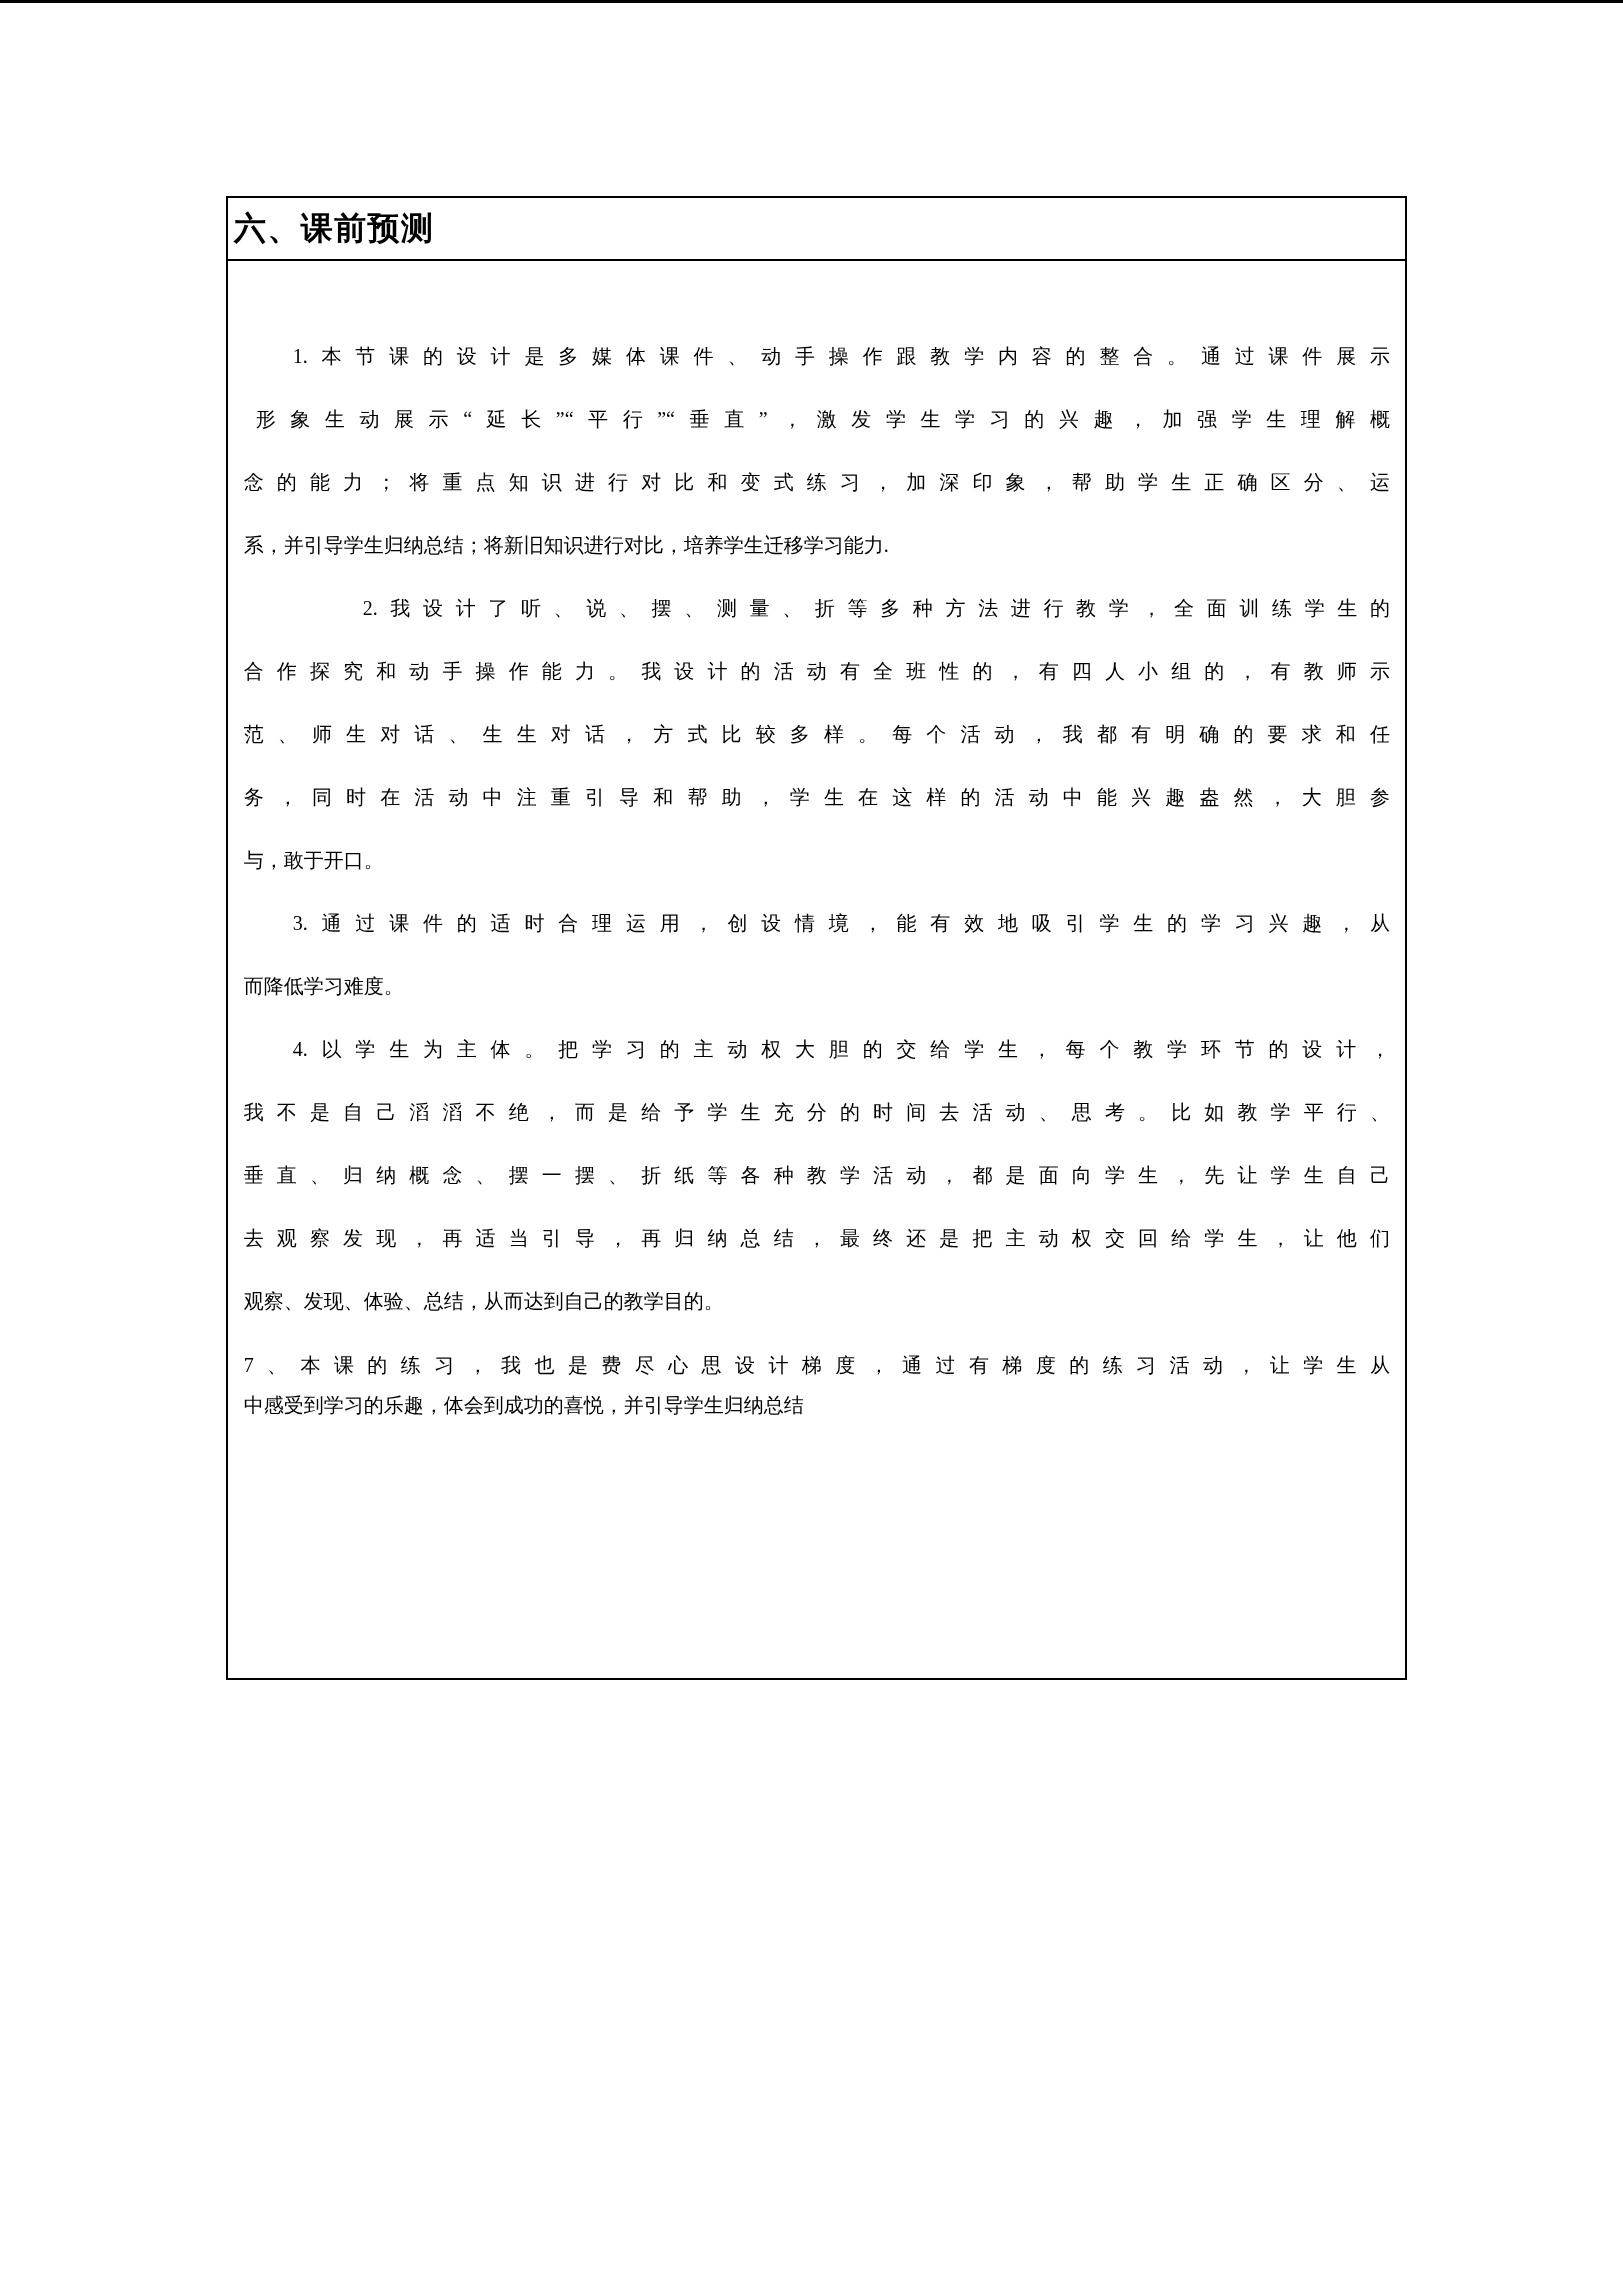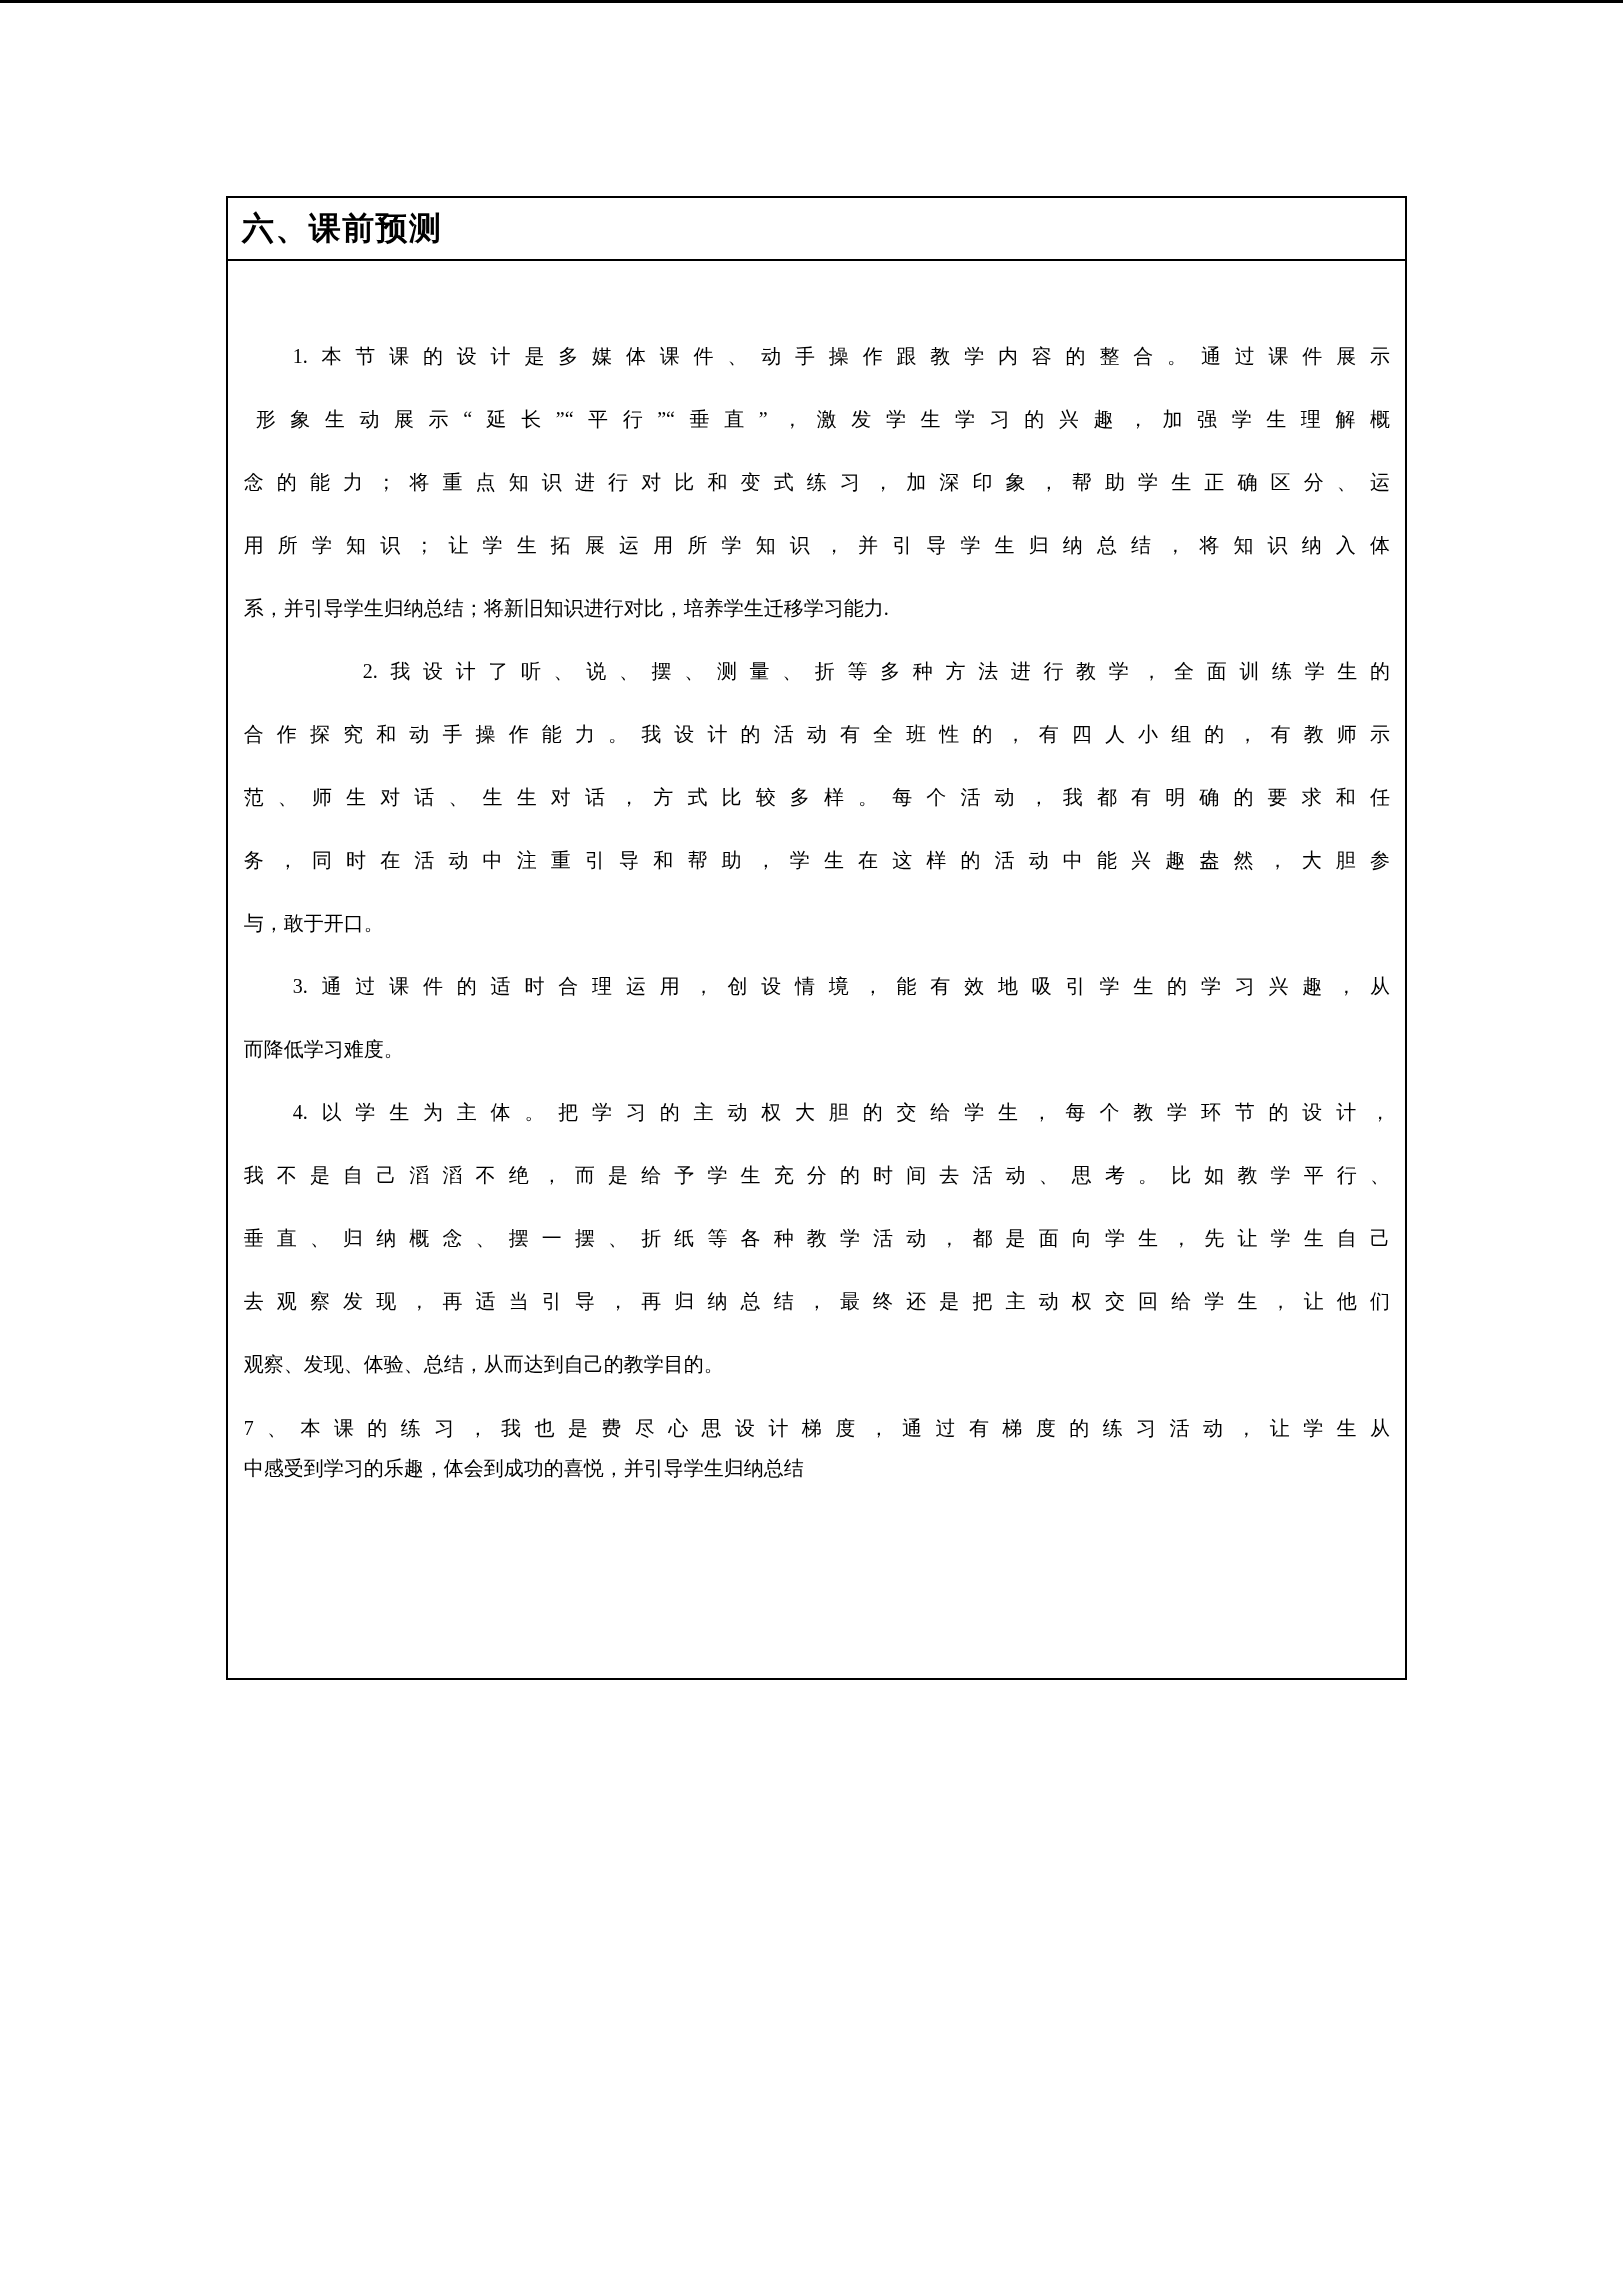--- a/index.html
+++ b/index.html
@@ -29,21 +29,21 @@
     width:1181px;height:1484px;
     border:2px solid var(--border-color);
     border-bottom-width:2.7px;
     background:var(--bg-color);
   }
   .table-header{
     height:63px;
     border-bottom:2px solid var(--border-color);
     display:flex;
     align-items:center;
-    padding-left:14px;
+    padding-left:6px;
     font-family:"Liberation Sans","DejaVu Sans",sans-serif;
     font-weight:bold;
     font-size:32px;
     letter-spacing:1.4px;
   }
   .table-body{
     padding:64px 15px 0 15.7px;
     font-size:20px;
   }
   .para{}
@@ -65,21 +65,20 @@
 <div class="doc-table">
   <div class="table-header">
     <span>六、课前预测</span>
   </div>
   <div class="table-body">
     <div id="paragraphs">
         <div class="para">
           <div class="line fill" style="line-height: 63px; text-indent: 49px;">1.本节课的设计是多媒体课件、动手操作跟教学内容的整合。通过课件展示</div>
           <div class="line fill" style="line-height: 63px; margin-left: 12px;">形象生动展示“延长”“平行”“垂直”，激发学生学习的兴趣，加强学生理解概</div>
           <div class="line fill" style="line-height: 63px;">念的能力；将重点知识进行对比和变式练习，加深印象，帮助学生正确区分、运</div>
-          <div class="line fill" style="line-height: 63px;">用所学知识；让学生拓展运用所学知识，并引导学生归纳总结，将知识纳入体</div>
           <div class="line" style="line-height: 63px;">系，并引导学生归纳总结；将新旧知识进行对比，培养学生迁移学习能力.</div>
         </div>
         <div class="para">
           <div class="line fill" style="line-height: 63px; text-indent: 119px;">2.我设计了听、说、摆、测量、折等多种方法进行教学，全面训练学生的</div>
           <div class="line fill" style="line-height: 63px;">合作探究和动手操作能力。我设计的活动有全班性的，有四人小组的，有教师示</div>
           <div class="line fill" style="line-height: 63px;">范、师生对话、生生对话，方式比较多样。每个活动，我都有明确的要求和任</div>
           <div class="line fill" style="line-height: 63px;">务，同时在活动中注重引导和帮助，学生在这样的活动中能兴趣盎然，大胆参</div>
           <div class="line" style="line-height: 63px;">与，敢于开口。</div>
         </div>
         <div class="para">

